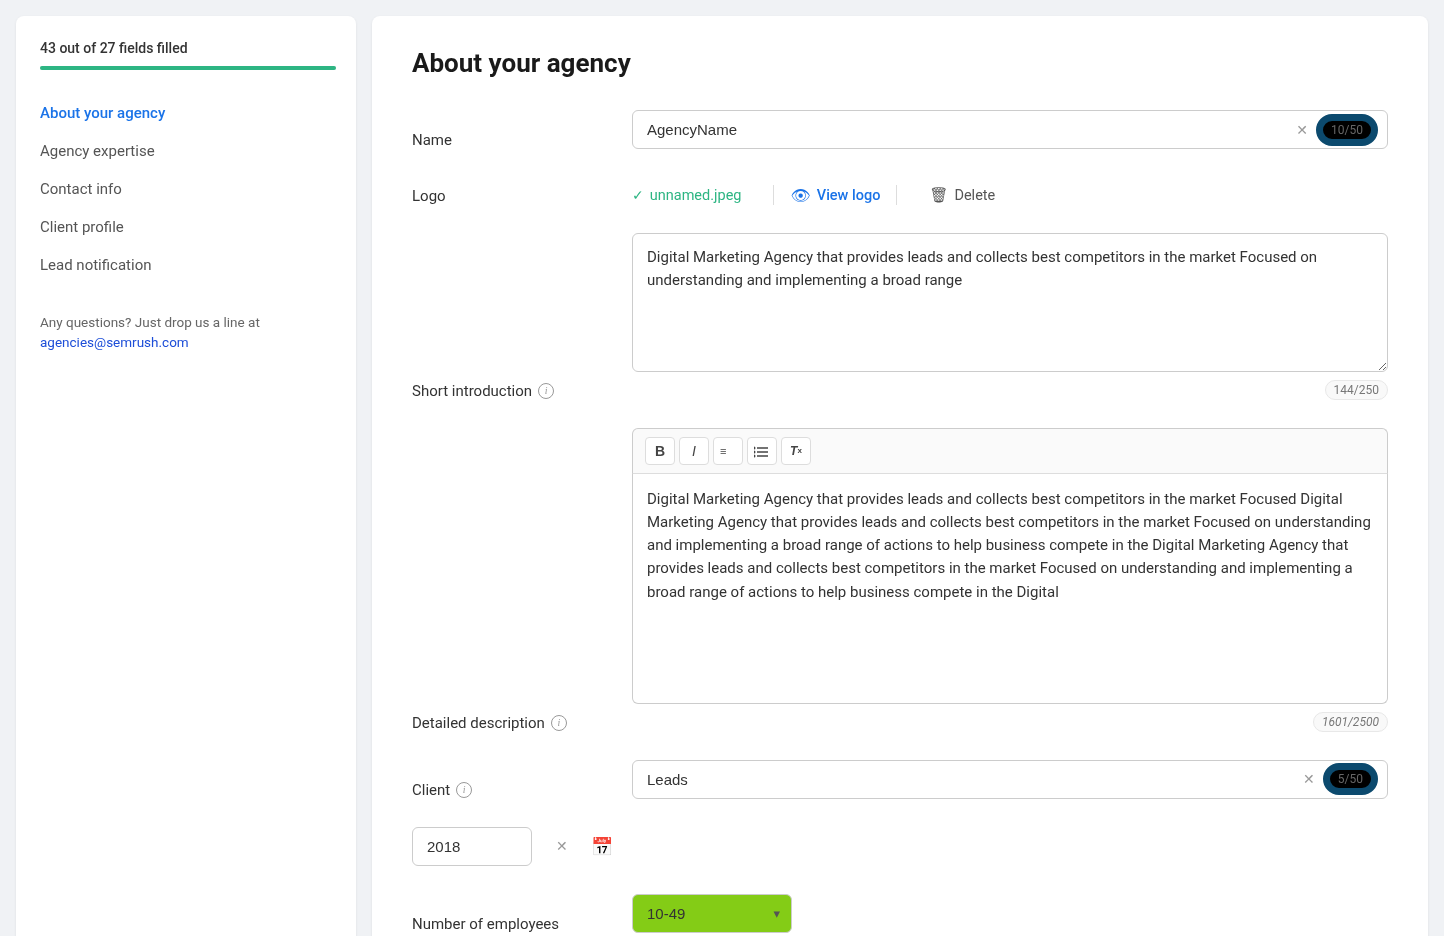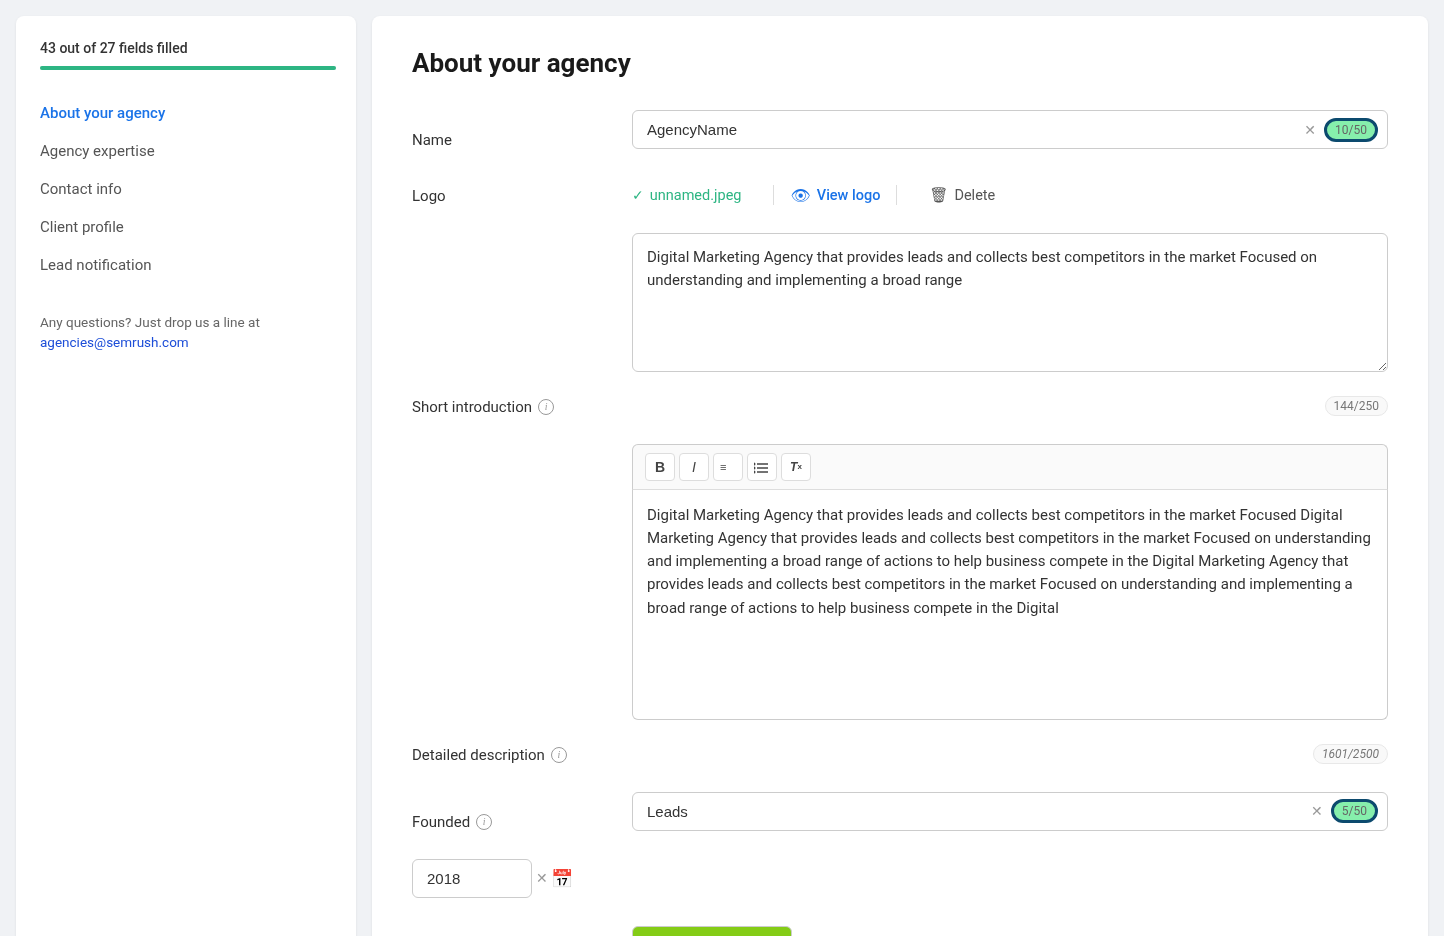--- a/index.html
+++ b/index.html
@@ -140,22 +140,22 @@
     }
     .clear-icon {
       color: #999;
       cursor: pointer;
       font-size: 14px;
       line-height: 1;
     }
     .char-count {
       font-size: 12px;
       color: #666;
-      background: #86efac;
-      border: 3px solid #0c4a6e;
+      background: #000000;
+      border: 7px solid #0c4a6e;
       border-radius: 20px;
       padding: 2px 8px;
       white-space: nowrap;
     }
     
     .logo-row-content {
       display: flex;
       align-items: center;
       gap: 0;
       padding-top: 8px;
@@ -210,21 +210,21 @@
       color: #333;
       resize: vertical;
       outline: none;
       font-family: inherit;
       line-height: 1.5;
     }
     .textarea-counter {
       text-align: right;
       font-size: 12px;
       color: #777;
-      margin-top: 20px;
+      margin-top: 4px;
       background: #f9f9f9;
       border: 1px solid #e8e8e8;
       border-radius: 20px;
       padding: 2px 8px;
       display: inline-block;
       float: right;
     }
     
     .rich-editor {
       flex: 1;
@@ -266,21 +266,21 @@
     }
     .rich-editor-footer {
       text-align: right;
       padding-top: 4px;
       font-style: italic;
     }
     
     .founded-wrapper {
       display: flex;
       align-items: center;
-      gap: 4px;
+      gap: 24px;
     }
     .founded-input {
       border: 1.5px solid #ccc;
       border-radius: 6px;
       padding: 10px 14px;
       font-size: 15px;
       color: #333;
       width: 120px;
       outline: none;
     }
@@ -418,21 +418,21 @@
         </div>
         <div class="rich-editor-body" contenteditable="true" style="">Digital Marketing Agency that provides leads and collects best competitors in the market Focused Digital Marketing Agency that provides leads and collects best competitors in the market Focused on understanding and implementing a broad range of actions to help business compete in the Digital Marketing Agency that provides leads and collects best competitors in the market Focused on understanding and implementing a broad range of actions to help business compete in the Digital</div>
         <div class="rich-editor-footer">
           <span class="textarea-counter">1601/2500</span>
         </div>
       </div>
     </div>
 
     <div class="form-row">
       <div class="form-label">
-        <span>Founded</span>
+        <span>Client</span>
         <span class="info-icon">i</span>
       </div>
       <div class="input-wrapper">
         <input class="text-input" type="text" value="Leads" style="">
         <div class="input-actions">
           <span class="clear-icon">✕</span>
           <span class="char-count">5/50</span>
         </div>
       </div>
     </div>

